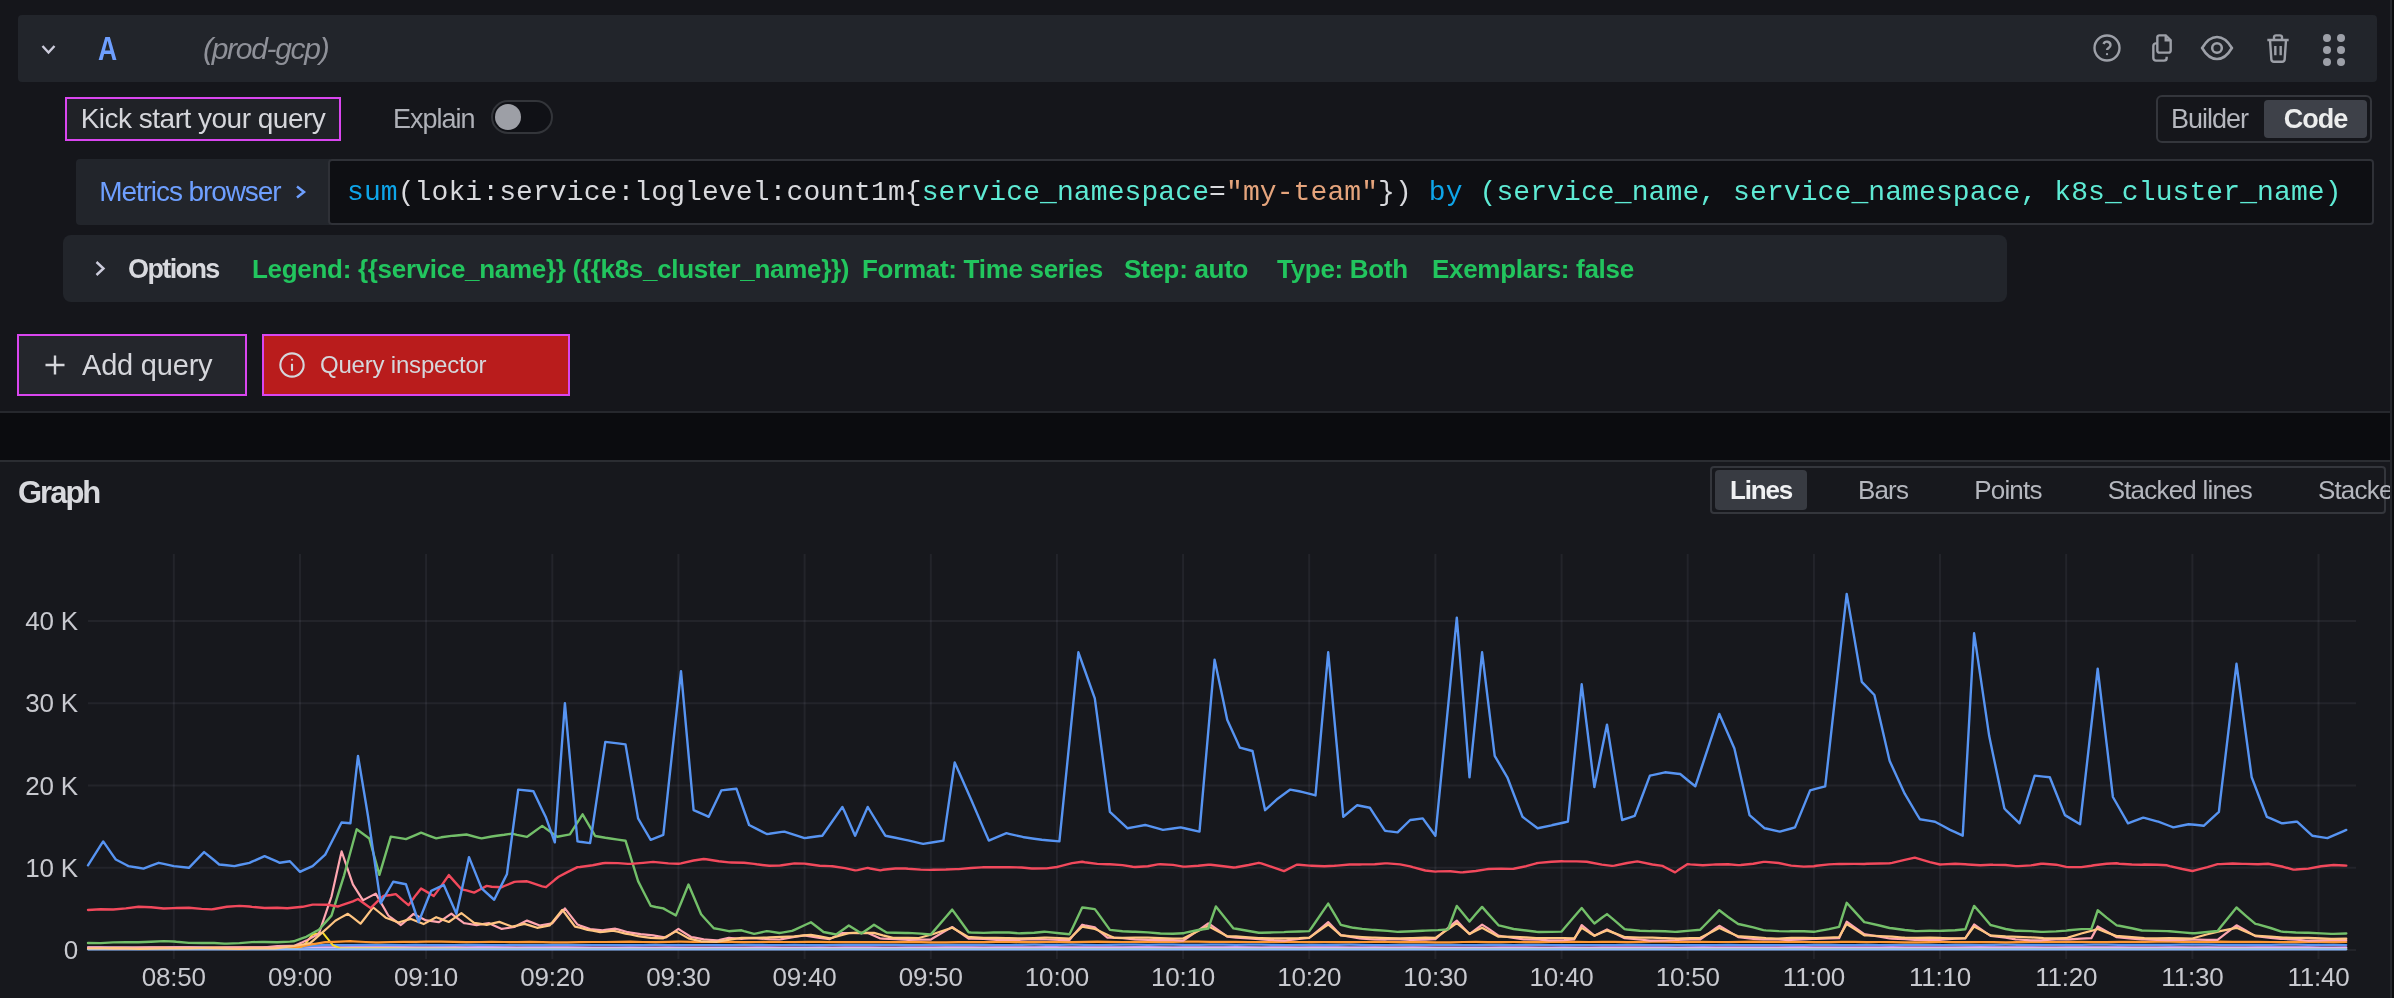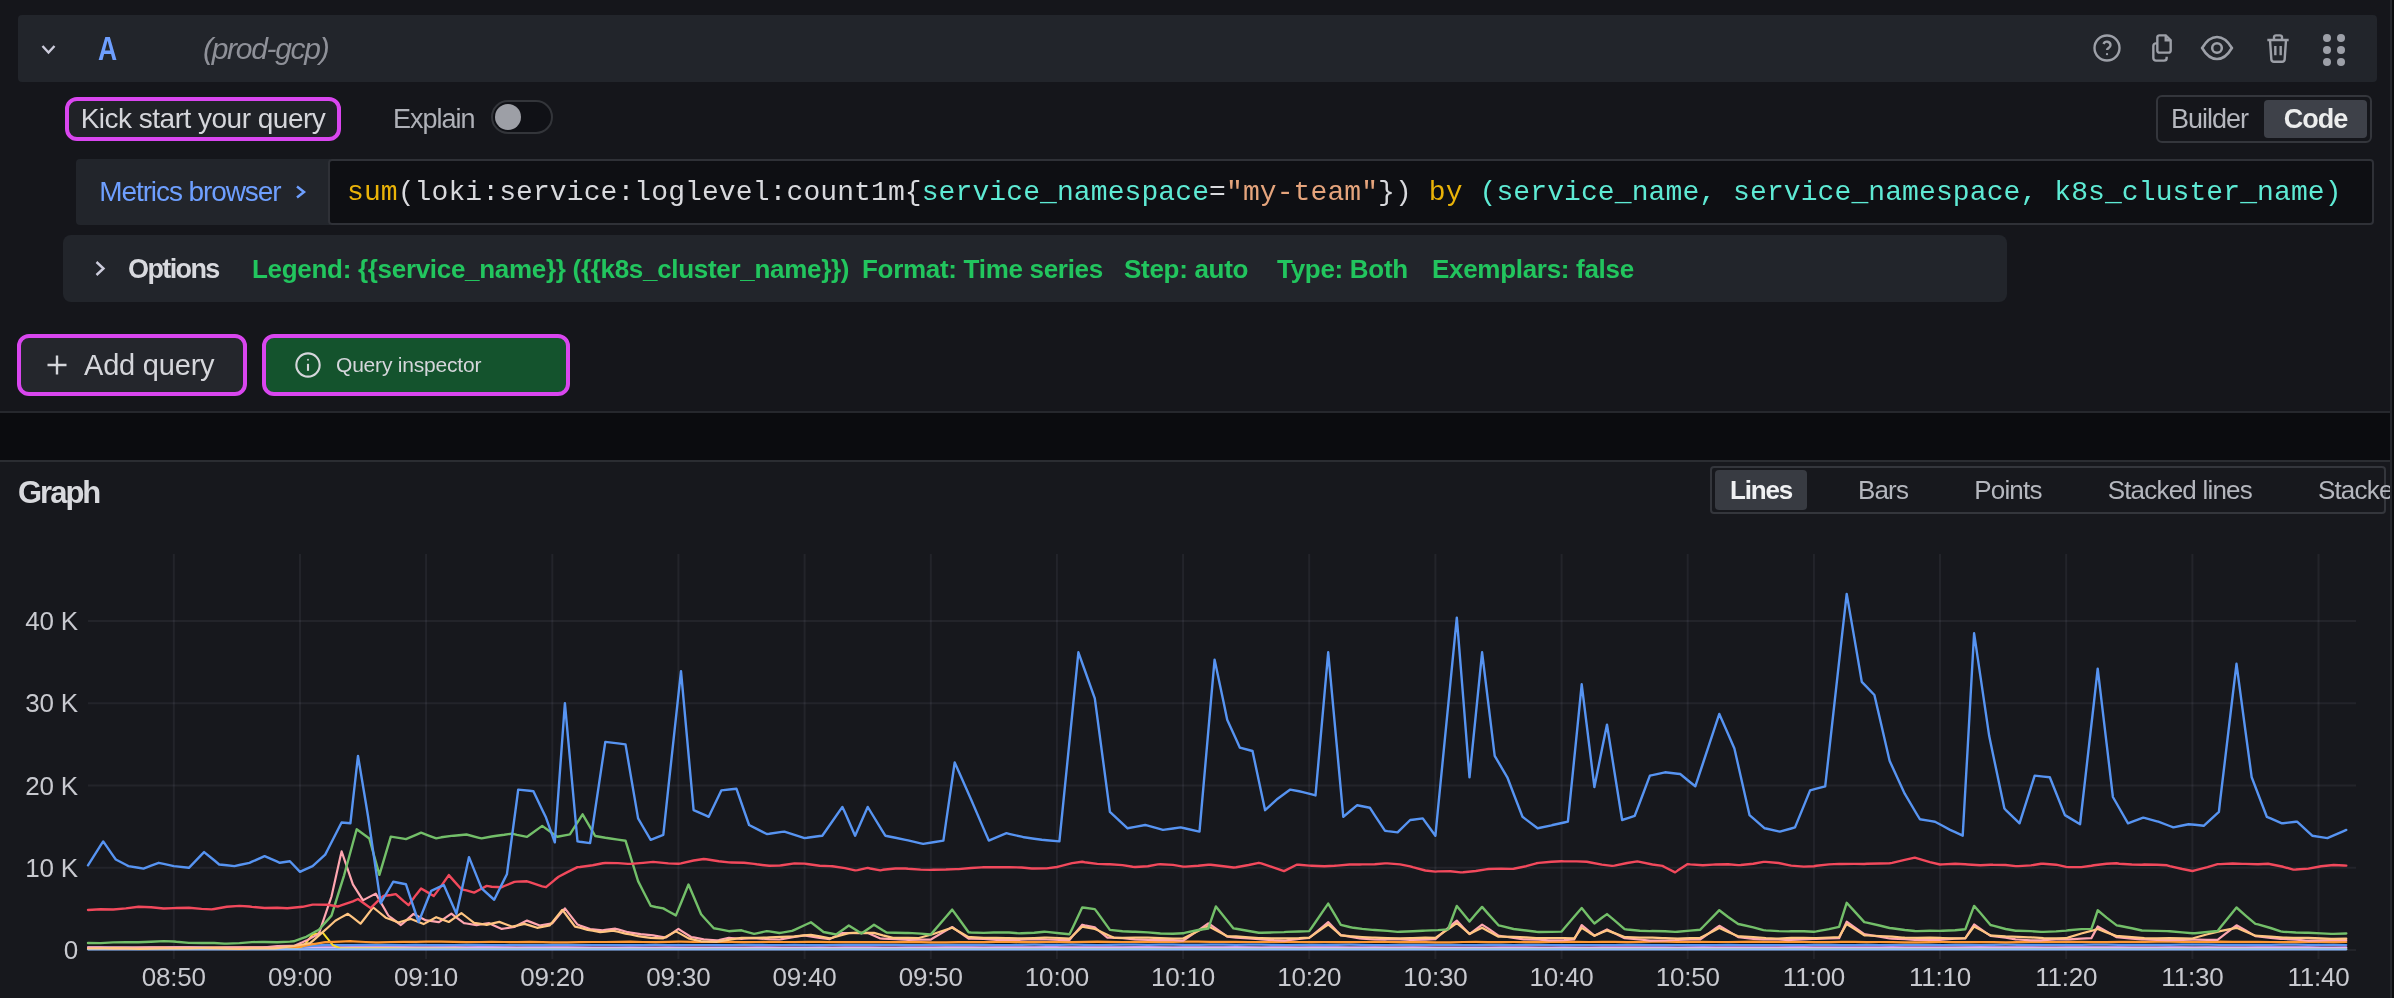--- a/index.html
+++ b/index.html
@@ -12,45 +12,45 @@
 #panel { left:0; top:460px; width:2390px; height:538px; background:#17181d; border-top:2px solid #2b2d32; }
 #rightedge { left:2390px; top:0; width:4px; height:998px; background:#0b0c0f; border-left:2px solid #26282d; }
 
 #qheader { left:18px; top:15px; width:2359px; height:67px; background:#22252b; border-radius:4px; }
 #qheader .vc { display:flex; align-items:center; height:67px; top:0; }
 .chev { stroke:#ccccdc; stroke-width:2.4; fill:none; }
 #qheader .refid { color:#6e9fff; font-size:34px; font-weight:700; letter-spacing:-1px; transform:scaleX(0.78); transform-origin:left center; }
 #qheader .dsname { color:#8e9098; font-size:30px; font-style:italic; letter-spacing:-1.3px; }
 .hicon { color:#9da0a8; }
 
-.btn { background:#202227; border:4px solid #d946ef; border-radius:12px; color:#d5d6db;
+.btn { background:#202227; border:2px solid #d946ef; border-radius:0; color:#d5d6db;
   font-size:27px; font-weight:500; letter-spacing:-1px; display:flex; align-items:center; justify-content:center; }
 #kickstart { left:65px; top:97px; width:276px; height:44px; font-size:28px; letter-spacing:-0.5px; }
 #explainlbl { left:393px; top:104px; color:#aeb0b7; font-size:27px; letter-spacing:-1px; }
 #switch { left:491px; top:100px; width:62px; height:34px; border-radius:18px; background:#101116; border:2px solid #33353a; }
 #switch .knob { position:absolute; left:2px; top:2px; width:26px; height:26px; border-radius:50%; background:#9d9fa6; }
 
 #bcgroup { left:2156px; top:95px; width:216px; height:48px; border:2px solid #34363c; border-radius:6px; display:flex; }
 #bcgroup .seg { flex:1; display:flex; align-items:center; justify-content:center; font-size:27px; color:#b5b7be; letter-spacing:-1px; }
 #bcgroup .seg.sel { background:#3e4149; border-radius:4px; margin:3px; color:#eceded; font-weight:700; }
 
 #metricsbtn { left:64px; top:159px; width:254px; height:66px; background:#22252b; border-radius:4px 0 0 4px;
   display:flex; align-items:center; justify-content:center; color:#6e9fff; font-size:28px; font-weight:500; letter-spacing:-1.1px;margin-left:12px; }
 #codebox { left:328px; top:159px; width:2046px; height:66px; background:#0e0f13; border:2px solid #2f3137; border-radius:4px;
   display:flex; align-items:center; }
 #codebox code { font-family:"Liberation Mono", monospace; font-size:28px; margin-left:17px; letter-spacing:0.1px; white-space:pre; color:#d8d9dd; }
-code .fn { color:#eab308; } code .lbl { color:#5eead4; } code .str { color:#e5a47c; }
+code .fn { color:#0ea5e9; } code .lbl { color:#5eead4; } code .str { color:#e5a47c; }
 
 #optrow { left:63px; top:235px; width:1944px; height:67px; background:#22252b; border-radius:8px; }
 #optrow .otitle, #optrow .oitem { top:50%; transform:translateY(-50%); white-space:nowrap; }
 #optrow .otitle { color:#d8d9de; font-size:27px; font-weight:700; letter-spacing:-1.6px; }
 #optrow .oitem { color:#22c55e; font-size:26px; letter-spacing:-0.3px;font-weight:bold; }
 
 #addquery { left:17px; top:334px; width:230px; height:62px; background:#24262c; font-size:29px; letter-spacing:-0.2px; justify-content:flex-start; padding-left:23px; }
-#qinspect { left:262px; top:334px; width:308px; height:62px; background:#14532d; font-size:21px; letter-spacing:-0.2px; justify-content:flex-start; padding-left:28px; }
+#qinspect { left:262px; top:334px; width:308px; height:62px; background:#b91c1c; font-size:24px; letter-spacing:-0.2px; justify-content:flex-start; padding-left:14px; }
 .bicon { margin-right:14px; display:flex; align-items:center; }
 
 #gtitle { left:18px; top:475px; color:#d8d9dd; font-size:31px; font-weight:700; letter-spacing:-2px; }
 #vizgroup { left:1710px; top:466px; width:676px; height:48px; border:2px solid #34363c; border-radius:4px; display:flex; align-items:center;gap:30px; }
 #vizgroup .vseg { display:flex; align-items:center; justify-content:center; font-size:26px; color:#b5b7be; padding:0 18px; height:100%; white-space:nowrap; letter-spacing:-0.8px; }
 #vizgroup .vseg.sel { background:#383b42; border-radius:4px; height:40px; margin:0 3px; color:#f0f1f3; font-weight:700; padding:0 15px; letter-spacing:-1.2px; }
 #chartwrap { left:0; top:460px; width:2394px; height:538px; }
 text.tick { font-family:"Liberation Sans", sans-serif; font-size:26px; fill:#c8c9cf; letter-spacing:-0.2px; }
 </style>
 </head>

